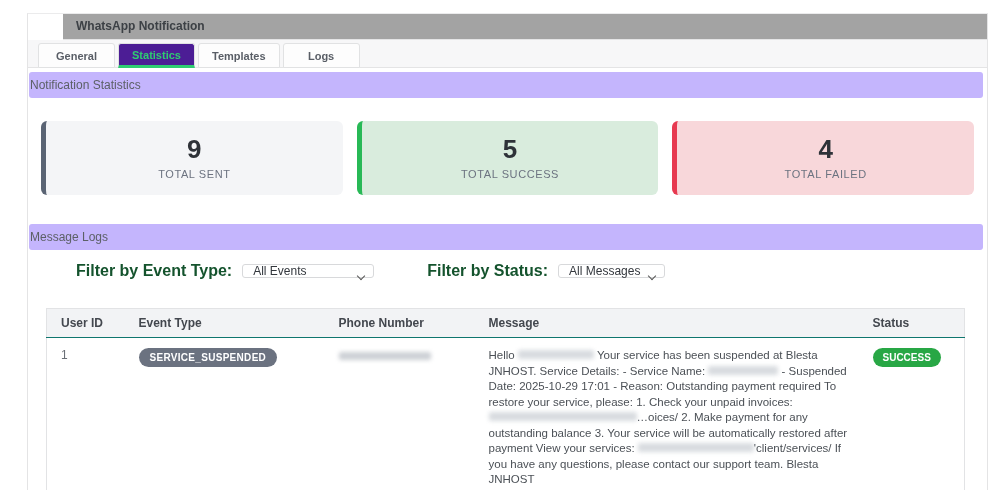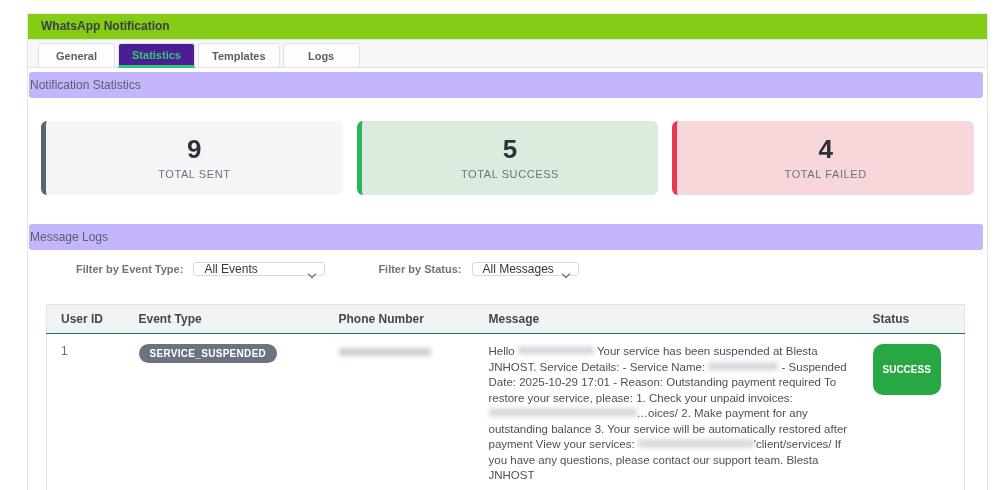--- a/index.html
+++ b/index.html
@@ -1,62 +1,62 @@
 <!DOCTYPE html>
 <html><head>
 <meta charset="utf-8">
 <style>
   * { margin:0; padding:0; box-sizing:border-box; }
   html,body { width:1000px; height:490px; overflow:hidden; background:#fff;
     font-family:"Liberation Sans","DejaVu Sans",sans-serif; }
   .panel { position:absolute; left:27px; top:13px; width:961px; height:720px;
     background:#fff; border-left:1px solid #e4e4e5; border-right:1px solid #e4e4e5;
     border-top:1px solid #ebebec; }
-  .panel-header { background:#84cc16; border-bottom:1px solid #e4e4e5;
-    padding:5px 13px 6px; font-size:12px; font-weight:bold; color:#3c4045; }
+  .panel-header { background:#a3a3a3; border-bottom:1px solid #e4e4e5;
+    padding:5px 13px 6px; font-size:12px; font-weight:bold; color:#3c4045;margin-left:35px; }
   .tab-strip { background:#f7f7f8; border-bottom:1px solid #e4e4e5;
     padding:3px 0 0 10px; display:flex; gap:3px; height:28px; }
   .tab { background:#fdfdfd; border:1px solid #e1e2e3; border-radius:3px 3px 0 0;
     min-width:77px; padding:0 13px; display:flex; align-items:center; justify-content:center;
     font-size:11px; font-weight:bold; color:#595e66; margin-bottom:-1px; cursor:pointer; }
   .tab.active { color:#2ecc71; border-bottom:3px solid #2ecc71; background:#4c1d95; }
   .section-bar { background:#c4b5fd; margin:4px 4px 0 1px; padding:6px 1px;
     font-size:12px; color:#5c6066; border-radius:3px; }
   .section-bar.logs { margin-top:29px; }
   .stats-row { display:flex; gap:14px; padding:23px 13px 0; }
   .stat-card { flex:1; height:74px; border-radius:6px; border-left:5px solid #888;
     display:flex; flex-direction:column; align-items:center; justify-content:center; }
   .stat-sent    { background:#f4f5f7; border-left-color:#5a6474; }
   .stat-success { background:#d9ecdd; border-left-color:#28b956; }
   .stat-failed  { background:#f8d7da; border-left-color:#e73950; }
   .stat-value { font-size:26px; font-weight:bold; color:#2e3238; line-height:1.05; }
   .stat-label { font-size:11px; color:#6c7380; letter-spacing:.6px; margin-top:5px; }
   .filters { display:flex; align-items:center; padding:12px 13px 0; }
-  .filter-label { font-size:11px; font-weight:bold; color:#737373;padding-left:35px; }
+  .filter-label { font-size:16px; font-weight:bold; color:#14532d;padding-left:35px; }
   .select { position:relative; height:14px; border:1px solid #d8d9db; border-radius:3px;
     background:#fff; display:flex; align-items:center; padding:0 24px 0 10px;
     font-size:12px; color:#33373d; margin-left:10px; cursor:pointer; }
   .select.wide { width:132px; }
   .select .chev { position:absolute; right:9px; top:8px; width:6px; height:6px;
     border-right:1.5px solid #555; border-bottom:1.5px solid #555; transform:rotate(45deg); }
   .filters .gap { width:18px; }
   table.logs { border-collapse:collapse; margin:28px 24px 0 18px; width:919px;
     border:1px solid #e2e3e5; background:#fff; table-layout:fixed; }
   table.logs th { background:#f2f3f5; font-size:12px; font-weight:bold; color:#43474e;
     text-align:left; padding:7px 10px 7px 14px; border-bottom:1px solid #0f766e; }
   table.logs td { vertical-align:top; padding:10px 10px 9px 14px; font-size:12px;
     color:#6a6f76; }
   .col-user{width:78px;} .col-event{width:200px;} .col-phone{width:150px;}
   .col-msg{width:384px;} .col-status{width:auto;margin-top:39px;}
   .msg { font-size:11.5px; color:#4b5056; line-height:15.5px; }
   .badge-event { background:#6b7280; color:#fff; font-size:10px; font-weight:bold;
     padding:4px 11px; border-radius:10px; letter-spacing:.3px; display:inline-block;
     white-space:nowrap; }
   .badge-status { background:#28a745; color:#fff; font-size:10px; font-weight:bold;
-    padding:20px 10px; border-radius:10px; display:inline-block; }
+    padding:4px 10px; border-radius:10px; display:inline-block; }
   .redact { display:inline-block; height:9px; background:#aab1ba; opacity:.45;
     filter:blur(2px); border-radius:2px; }
   .redact.phone { height:8px; background:#9aa1ab; opacity:.5; margin-top:4px; }
 </style>
 </head>
 <body>
 
 <div class="panel">
 
   <div class="panel-header">WhatsApp Notification</div>

